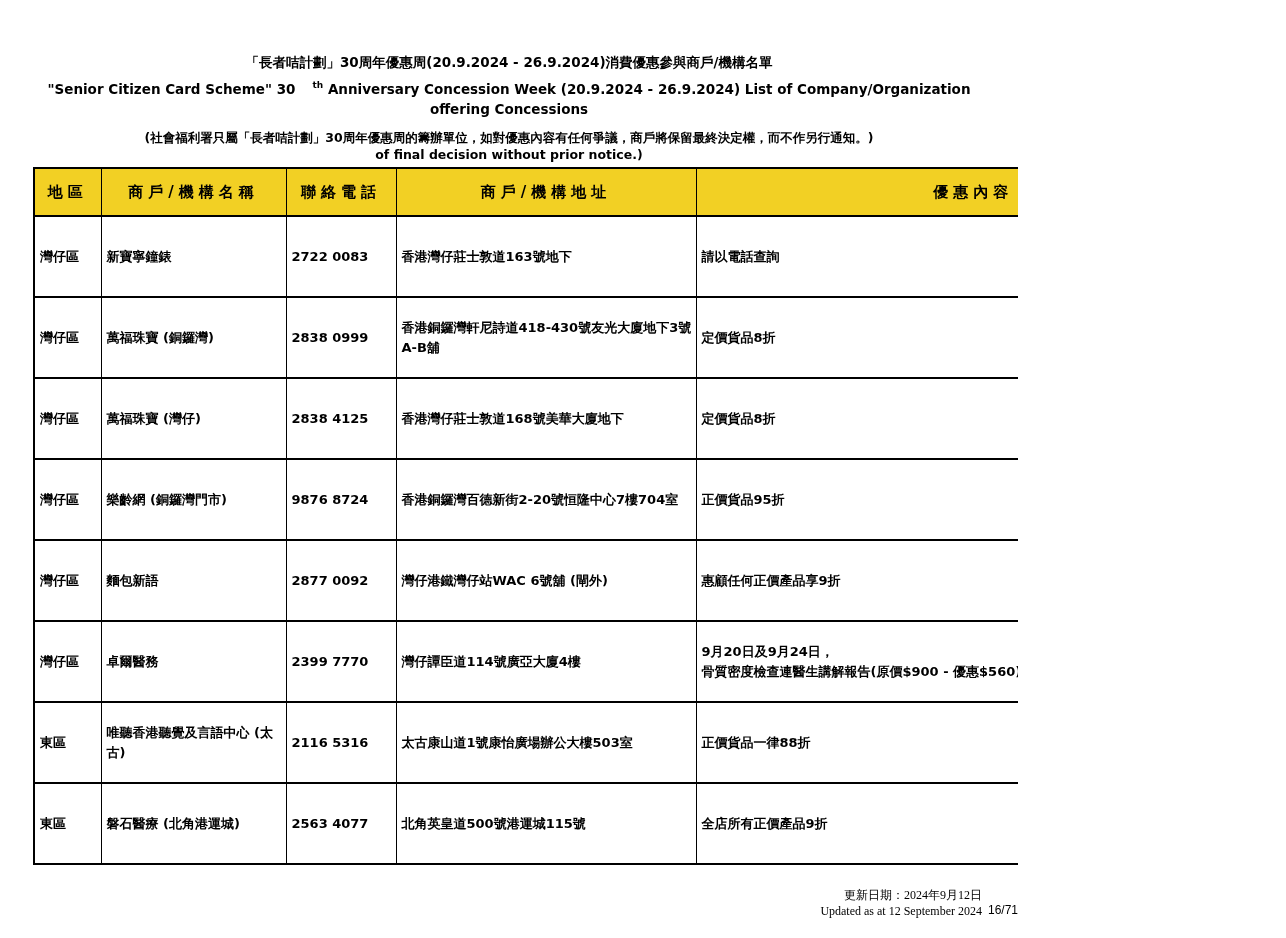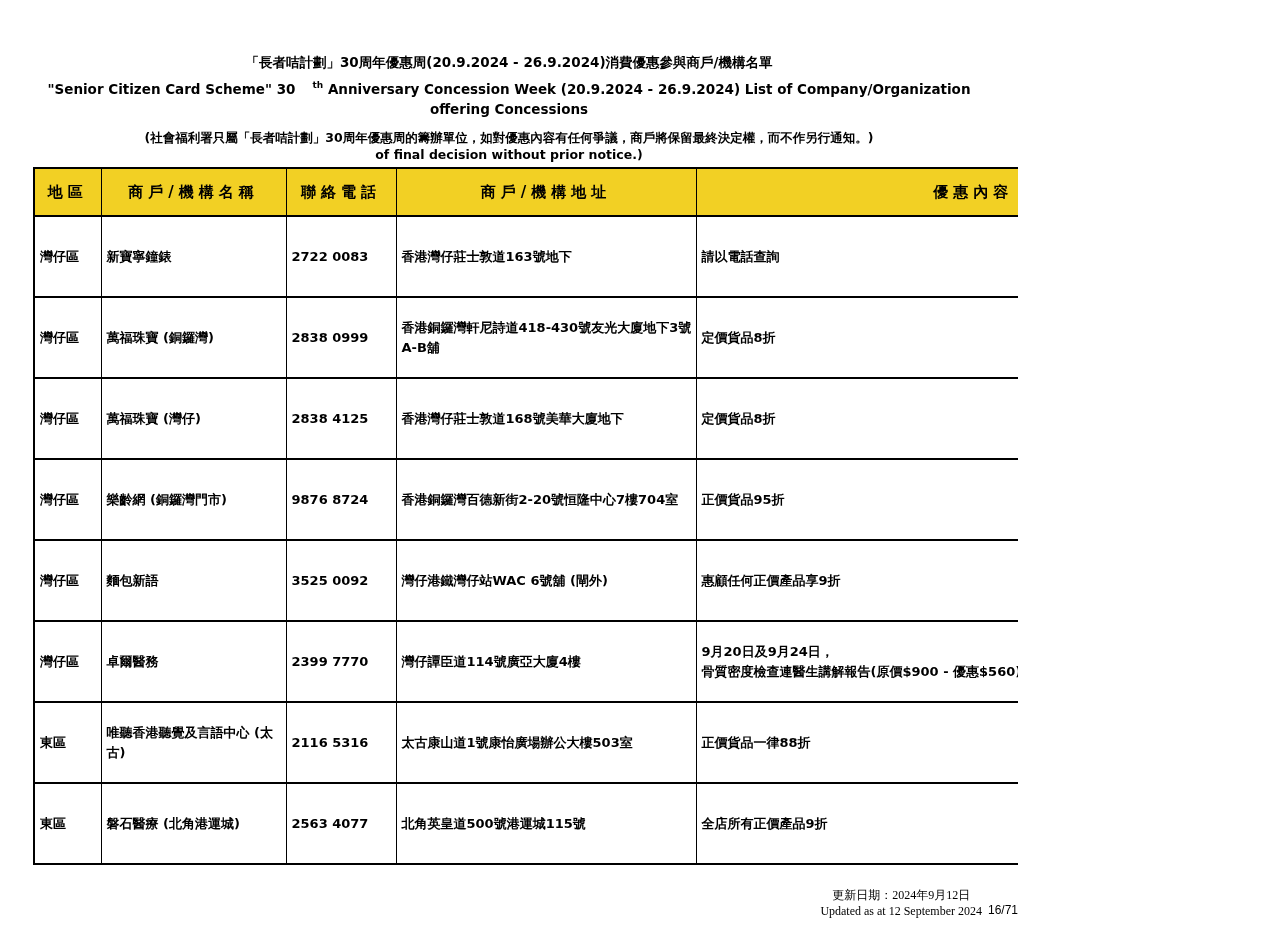--- a/index.html
+++ b/index.html
@@ -73,21 +73,21 @@
     top: 903px;
     left: 12px; right: 0;
     text-align: right;
     font-family: Liberation Sans, sans-serif;
     font-size: 12px;
   }
   .footer-updated {
     position: absolute;
     top: 887px;
     right: 36px;
-    text-align: center;
+    text-align: right;
     font-family: "Liberation Serif", "DejaVu Serif", serif;
     font-size: 12px;
     line-height: 16px;
   }
 </style>
 </head>
 <body>
 
 <div class="page">
 
@@ -141,21 +141,21 @@
       <tr>
         <td>灣仔區</td>
         <td>樂齡網 (銅鑼灣門市)</td>
         <td class="cell-phone">9876 8724</td>
         <td>香港銅鑼灣百德新街2-20號恒隆中心7樓704室</td>
         <td>正價貨品95折</td>
       </tr>
       <tr>
         <td>灣仔區</td>
         <td>麵包新語</td>
-        <td class="cell-phone">3525 0092</td>
+        <td class="cell-phone">2877 0092</td>
         <td>灣仔港鐵灣仔站WAC 6號舖 (閘外)</td>
         <td>惠顧任何正價產品享9折</td>
       </tr>
       <tr>
         <td>灣仔區</td>
         <td>卓爾醫務</td>
         <td class="cell-phone">2399 7770</td>
         <td>灣仔譚臣道114號廣亞大廈4樓</td>
         <td>9月20日及9月24日，
 骨質密度檢查連醫生講解報告(原價$900 - 優惠$560)</td>

